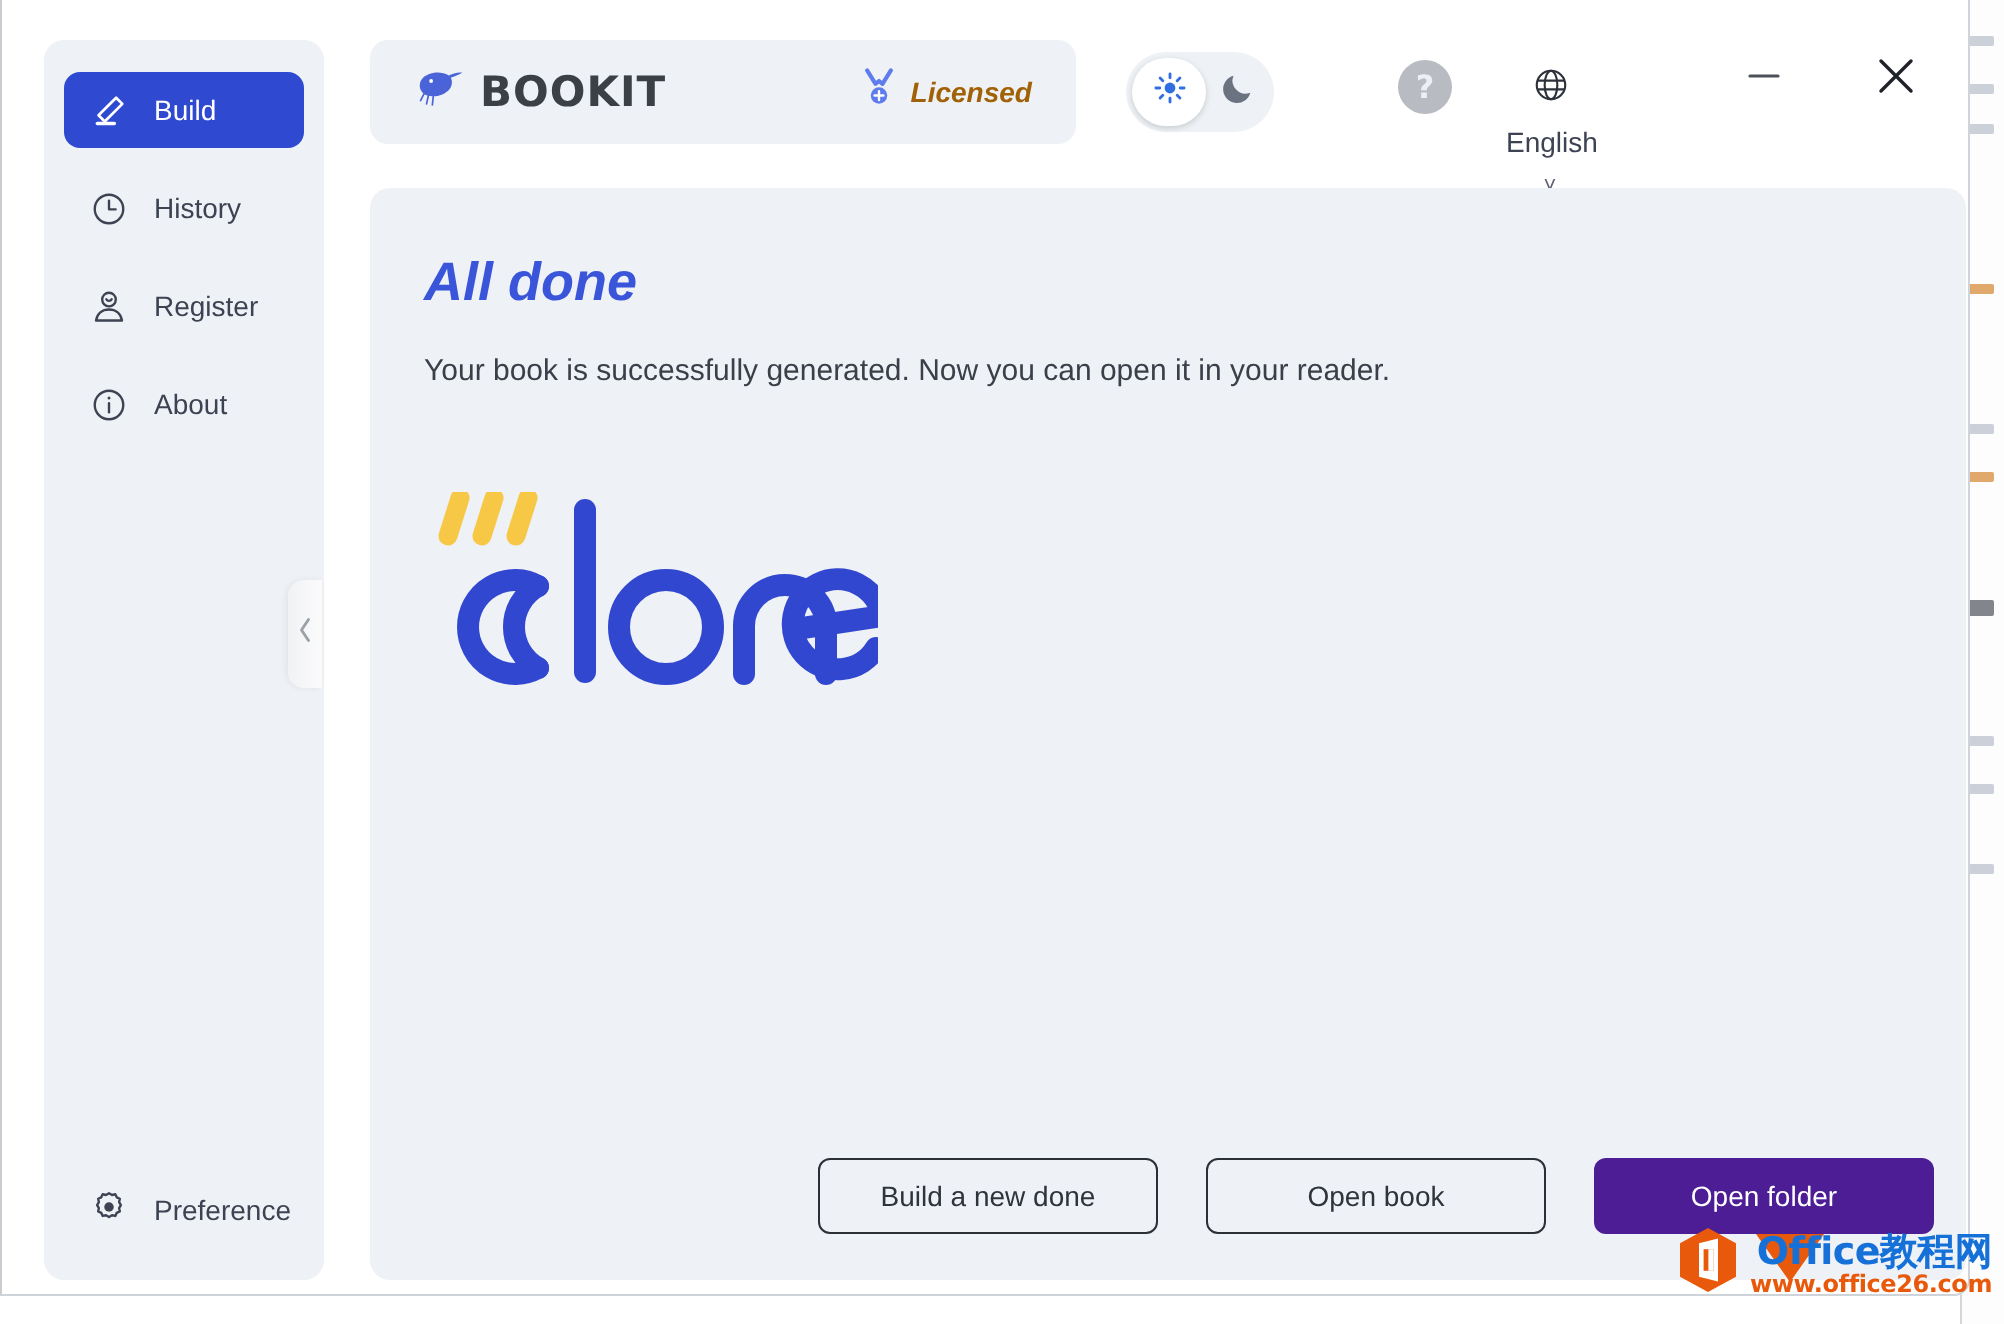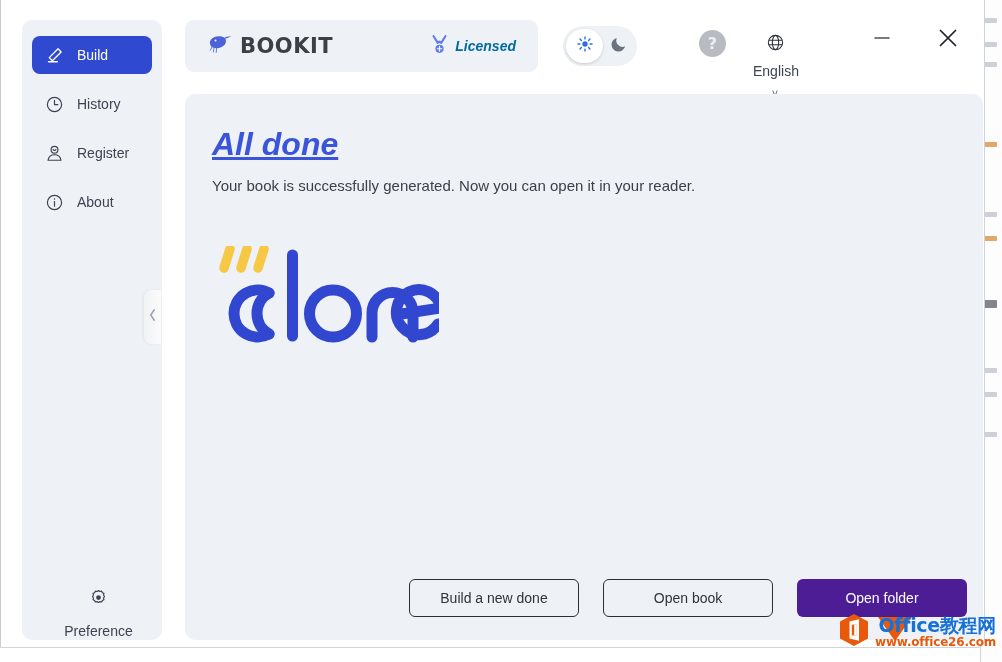--- a/index.html
+++ b/index.html
@@ -71,21 +71,20 @@
   .nav-item .nav-label { line-height: 1; }
   .nav-item.active { background: #2f4ad0; color: #ffffff; }
   .nav-item svg { flex: 0 0 auto; display: block; }
 
   #preference-item {
     position: absolute; left: 10px; bottom: 18px; width: 120px;
     display: flex; align-items: center; gap: 13px;
     height: 34px; padding-left: 13px;
     color: #3d4352; font-size: 14px; cursor: pointer;
     border-radius: 8px;
-    flex-direction: column;
   }
 
   
   #collapse-handle {
     position: absolute; left: 143px; top: 290px;
     width: 17px; height: 54px;
     background: linear-gradient(to right,#f1f2f4,#fbfbfc);
     border-radius: 8px 0 0 8px;
     box-shadow: -1px 0 3px rgba(0,0,0,.06);
     display: flex; align-items: center; justify-content: center;
@@ -102,21 +101,21 @@
   #brand { display: flex; align-items: center; gap: 7px; margin-left: 22px; }
   .brand-text {
     font-size: 21px; font-weight: 700; letter-spacing: .5px;
     color: #3b3f46;
     font-family: "DejaVu Sans", sans-serif;
   }
   #license-badge {
     position: absolute; right: 22px; display: flex; align-items: center; gap: 7px;
   }
   .license-text {
-    font-size: 14px; font-weight: 700; font-style: italic; color: #0369a1;
+    font-size: 14px; font-weight: 700; font-style: italic; color: #a16207;
   }
 
   
   #theme-switch {
     position: absolute; left: 562px; top: 26px;
     width: 74px; height: 40px;
     background: #eef1f5; border-radius: 20px;
     cursor: pointer;
   }
   #theme-switch .knob {
@@ -157,23 +156,22 @@
   }
 
   
   #content-card {
     position: absolute; left: 184px; top: 94px;
     width: 798px; height: 546px;
     background: #eef1f5; border-radius: 10px;
   }
   #page-title {
     position: absolute; left: 27px; top: 32px;
-    font-size: 32px; font-weight: 700; font-style: italic;
+    font-size: 27px; font-weight: 700; font-style: italic;
     color: #3a55d9;
-    text-decoration: underline;
   }
   #page-subtitle {
     position: absolute; left: 27px; top: 83px;
     font-size: 15px; color: #3a3f49;
   }
   #done-graphic { position: absolute; left: 24px; top: 152px; }
 
   #action-buttons {
     position: absolute; left: 0; right: 0; bottom: 23px;
     display: flex; justify-content: flex-end; align-items: center;

